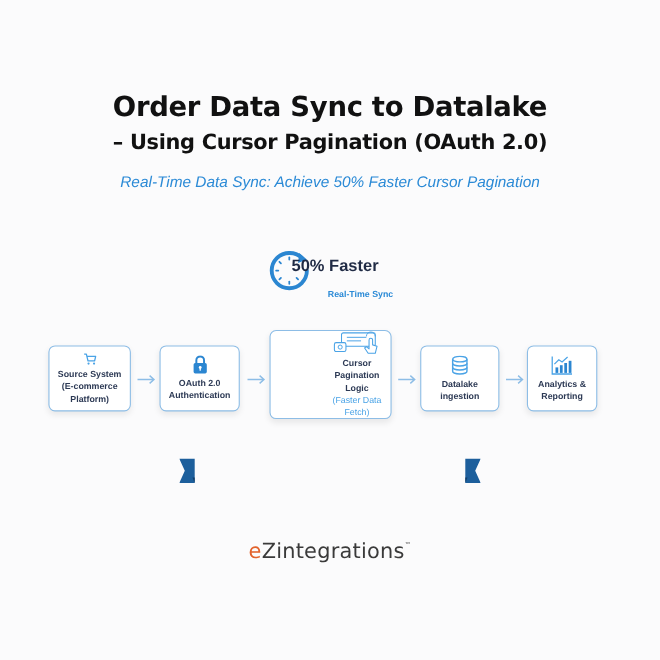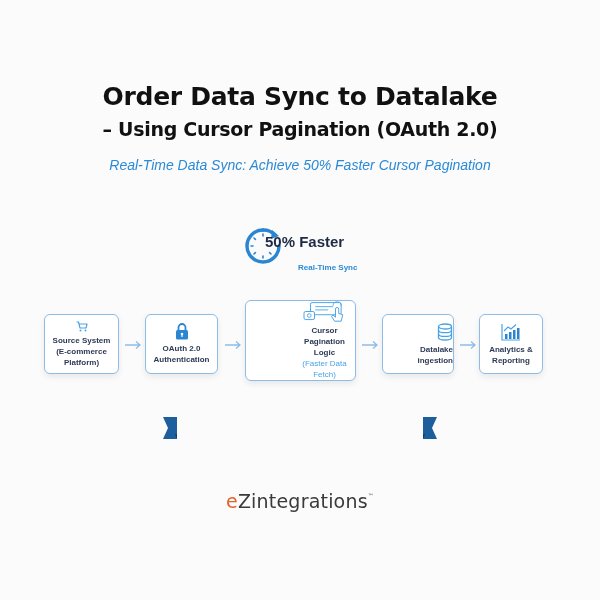--- a/index.html
+++ b/index.html
@@ -137,21 +137,21 @@
   </svg>
   <span class="lbl">Cursor Pagination</span>
   <span class="lbl">Logic</span>
   <span class="lbl accent">(Faster Data Fetch)</span>
 </div>
 
 <svg class="arrow" style="left:361px;top:340px;" viewBox="0 0 18 10">
   <path d="M1 5 H16 M12 1.5 L16 5 L12 8.5" fill="none" stroke="#8dbde6" stroke-width="1.3"></path>
 </svg>
 
-<div class="box" style="left:382px;top:314px;width:72px;height:60px;align-items:flex-end;">
+<div class="box" style="left:382px;top:314px;width:72px;height:60px;">
   <svg class="ic" width="16" height="18" viewBox="0 0 16 18">
     <ellipse cx="8" cy="3.5" rx="6.5" ry="2.5" fill="none" stroke="#4aa3e6" stroke-width="1.3"></ellipse>
     <path d="M1.5 3.5 V14.5 A6.5 2.5 0 0 0 14.5 14.5 V3.5" fill="none" stroke="#4aa3e6" stroke-width="1.3"></path>
     <path d="M1.5 7.2 A6.5 2.5 0 0 0 14.5 7.2 M1.5 10.9 A6.5 2.5 0 0 0 14.5 10.9" fill="none" stroke="#4aa3e6" stroke-width="1.3"></path>
   </svg>
   <span class="lbl">Datalake</span>
   <span class="lbl">ingestion</span>
 </div>
 
 <svg class="arrow" style="left:459px;top:340px;" viewBox="0 0 18 10">

